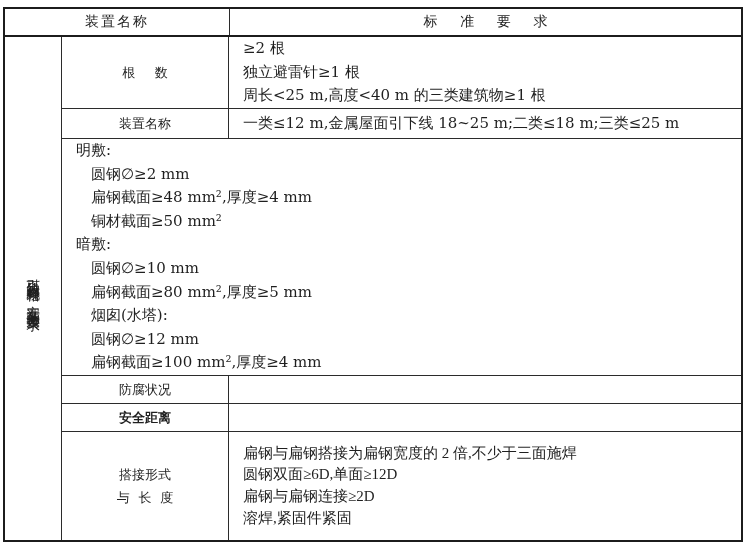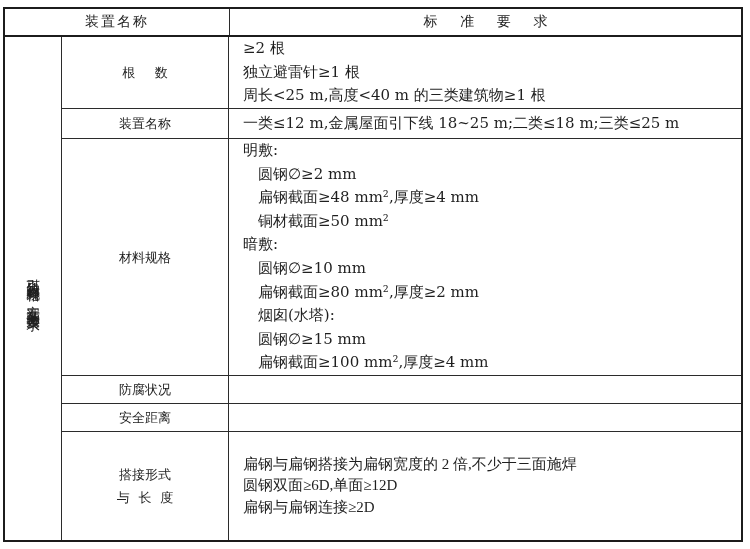--- a/index.html
+++ b/index.html
@@ -83,21 +83,21 @@
     display: flex;
     box-sizing: border-box;
   }
   .row + .row {
     border-top: 1px solid #2b2b2b;
   }
   .row-quantity       { height: 71px;  flex: 0 0 71px; }
   .row-spacing        { height: 30px;  flex: 0 0 30px; }
   .row-material       { height: 237px; flex: 0 0 237px; }
   .row-anticorrosion  { height: 28px;  flex: 0 0 28px; gap: 24px; }
-  .row-safety         { height: 28px;  flex: 0 0 28px; }
+  .row-safety         { height: 28px;  flex: 0 0 28px; font-weight: bold; }
   .row-lap            { height: 109px; flex: 0 0 109px; }
   .label-cell {
     width: 167px;
     flex: 0 0 167px;
     border-right: 1px solid #2b2b2b;
     display: flex;
     align-items: center;
     justify-content: center;
     text-align: center;
     font-size: 13px;
@@ -151,49 +151,49 @@
         </div>
 
         <div class="row row-spacing">
           <div class="label-cell">装置名称</div>
           <div class="content-cell">
               <div class="line">一类≤12 m,金属屋面引下线 18~25 m;二类≤18 m;三类≤25 m</div>
             </div>
         </div>
 
         <div class="row row-material">
-          <div class="label-cell">材料规格</div>
           <div class="content-cell">
               <div class="line">明敷:</div>
               <div class="line indent">圆钢∅≥2 mm</div>
               <div class="line indent">扁钢截面≥48 mm²,厚度≥4 mm</div>
               <div class="line indent">铜材截面≥50 mm²</div>
               <div class="line">暗敷:</div>
               <div class="line indent">圆钢∅≥10 mm</div>
-              <div class="line indent">扁钢截面≥80 mm²,厚度≥2 mm</div>
+              <div class="line indent">扁钢截面≥80 mm²,厚度≥5 mm</div>
               <div class="line indent">烟囱(水塔):</div>
-              <div class="line indent">圆钢∅≥15 mm</div>
+              <div class="line indent">圆钢∅≥12 mm</div>
               <div class="line indent">扁钢截面≥100 mm²,厚度≥4 mm</div>
             </div>
         </div>
 
         <div class="row row-anticorrosion">
           <div class="label-cell">防腐状况</div>
         </div>
 
         <div class="row row-safety">
           <div class="label-cell">安全距离</div>
         </div>
 
         <div class="row row-lap">
           <div class="label-cell ws-small">搭接形式
 与 长 度</div>
           <div class="content-cell">
               <div class="line">扁钢与扁钢搭接为扁钢宽度的 2 倍,不少于三面施焊</div>
               <div class="line">圆钢双面≥6D,单面≥12D</div>
               <div class="line">扁钢与扁钢连接≥2D</div>
+              <div class="line">溶焊,紧固件紧固</div>
             </div>
         </div>
 
       </div>
     </div>
   </div>
 </div>
 
 </body></html>

